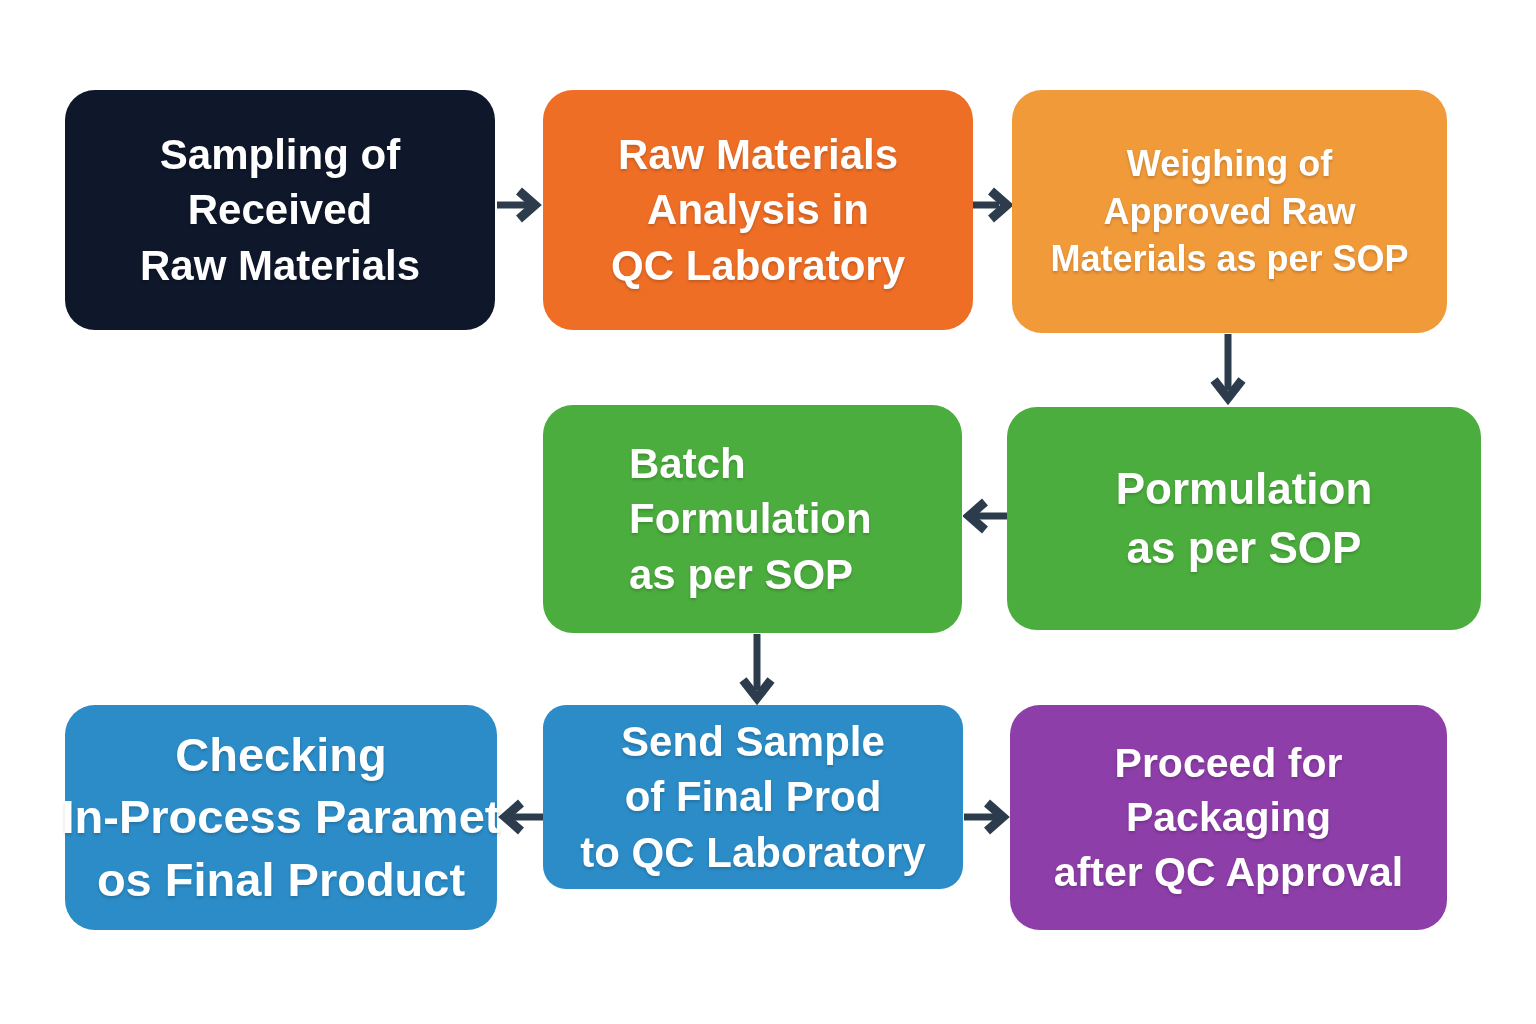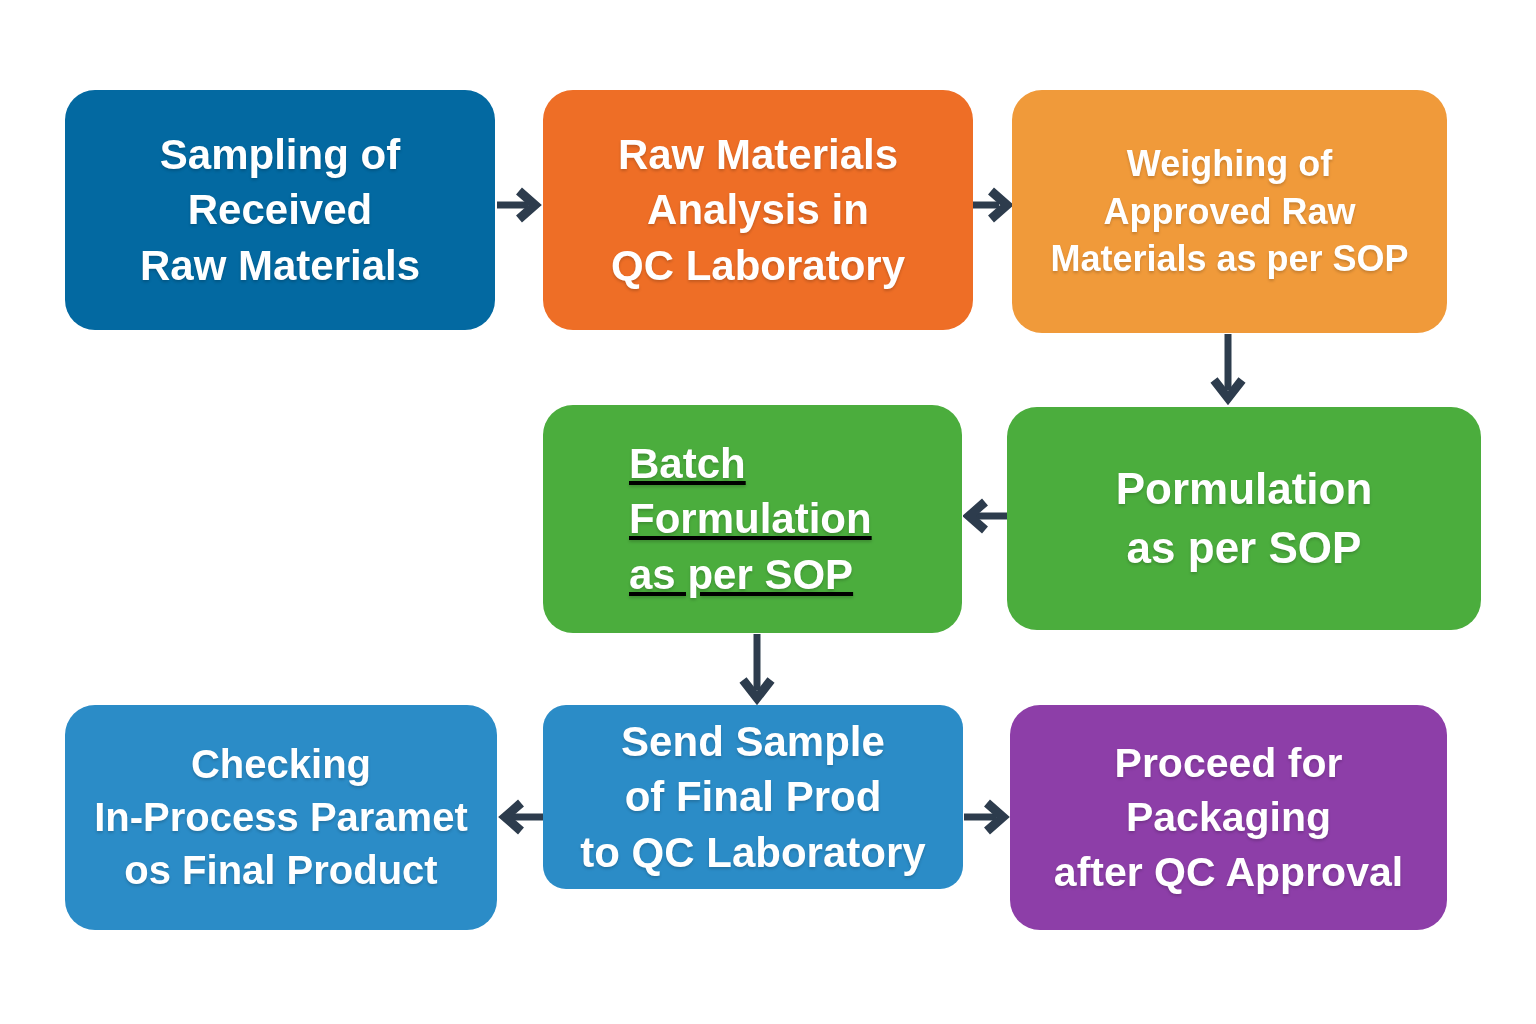--- a/index.html
+++ b/index.html
@@ -37,21 +37,21 @@
   .b-analysis   { left: 543px;  top: 90px;  width: 430px; height: 240px; }
   .b-weighing   { left: 1012px; top: 90px;  width: 435px; height: 243px; }
   .b-weighing .box-label { font-size: 36px; }
   
   .b-batch      { left: 543px;  top: 405px; width: 419px; height: 228px; justify-content: flex-start; padding-left: 86px; }
   .b-batch .box-label { text-align: left; }
   .b-formul     { left: 1007px; top: 407px; width: 474px; height: 223px; }
   .b-formul .box-label { font-size: 44px; }
   
   .b-checking   { left: 65px;   top: 705px; width: 432px; height: 225px; }
-  .b-checking .box-label { font-size: 40px; }
+  .b-checking .box-label { font-size: 47px; }
   .b-send       { left: 543px;  top: 705px; width: 420px; height: 184px; border-radius: 23px; }
   .b-proceed    { left: 1010px; top: 705px; width: 437px; height: 225px; }
   .b-proceed .box-label { font-size: 41px; }
 
   .arrow {
     position: absolute;
     display: block;
   }
   .arrow svg { display: block; width: 100%; height: 100%; }
   .a1 { left: 495px;  top: 184px; width: 48px; height: 42px; }
@@ -60,21 +60,21 @@
   .a4 { left: 963px;  top: 495px; width: 45px; height: 42px; }
   .a5 { left: 736px;  top: 634px; width: 42px; height: 72px; }
   .a6 { left: 498px;  top: 796px; width: 46px; height: 42px; }
   .a7 { left: 964px;  top: 796px; width: 46px; height: 42px; }
 </style>
 </head>
 <body>
 
 <div class="canvas">
 
-  <div class="box b-sampling" style="background-color: #0369a1; align-items: center;">
+  <div class="box b-sampling" style="background-color: #0f172a; align-items: center;">
     <span class="box-label">Sampling of
 Received
 Raw Materials</span>
   </div>
 
   <div class="arrow a1" style="color: rgb(45, 60, 77);">
     <svg viewBox="0 0 48 42" fill="none">
       <path d="M2 21 H33" stroke="currentColor" stroke-width="7"></path>
       <path d="M24 7 L40 21 L24 35" stroke="currentColor" stroke-width="9" stroke-linejoin="miter"></path>
     </svg>
@@ -99,21 +99,21 @@
 Materials as per SOP</span>
   </div>
 
   <div class="arrow a3" style="color: rgb(45, 60, 77);">
     <svg viewBox="0 0 42 72" fill="none">
       <path d="M21 0 V56" stroke="currentColor" stroke-width="7"></path>
       <path d="M7 46 L21 64 L35 46" stroke="currentColor" stroke-width="9" stroke-linejoin="miter"></path>
     </svg>
   </div>
 
-  <div class="box b-batch" style="background-color: rgb(75, 173, 61); text-decoration: underline;">
+  <div class="box b-batch" style="background-color: rgb(75, 173, 61);">
     <span class="box-label">Batch
 Formulation
 as per SOP</span>
   </div>
 
   <div class="arrow a4" style="color: rgb(45, 60, 77);">
     <svg viewBox="0 0 45 42" fill="none">
       <path d="M45 21 H12" stroke="currentColor" stroke-width="7"></path>
       <path d="M22 7 L6 21 L22 35" stroke="currentColor" stroke-width="9" stroke-linejoin="miter"></path>
     </svg>

